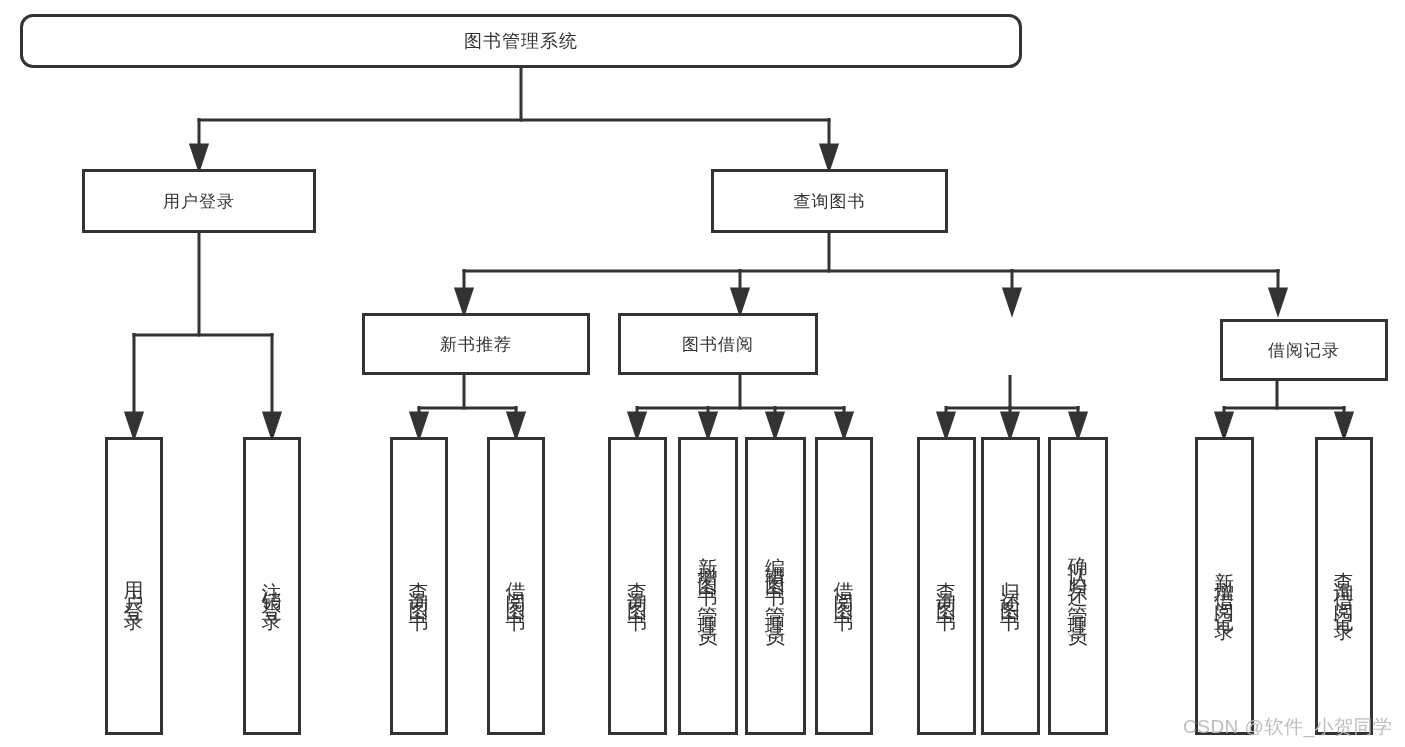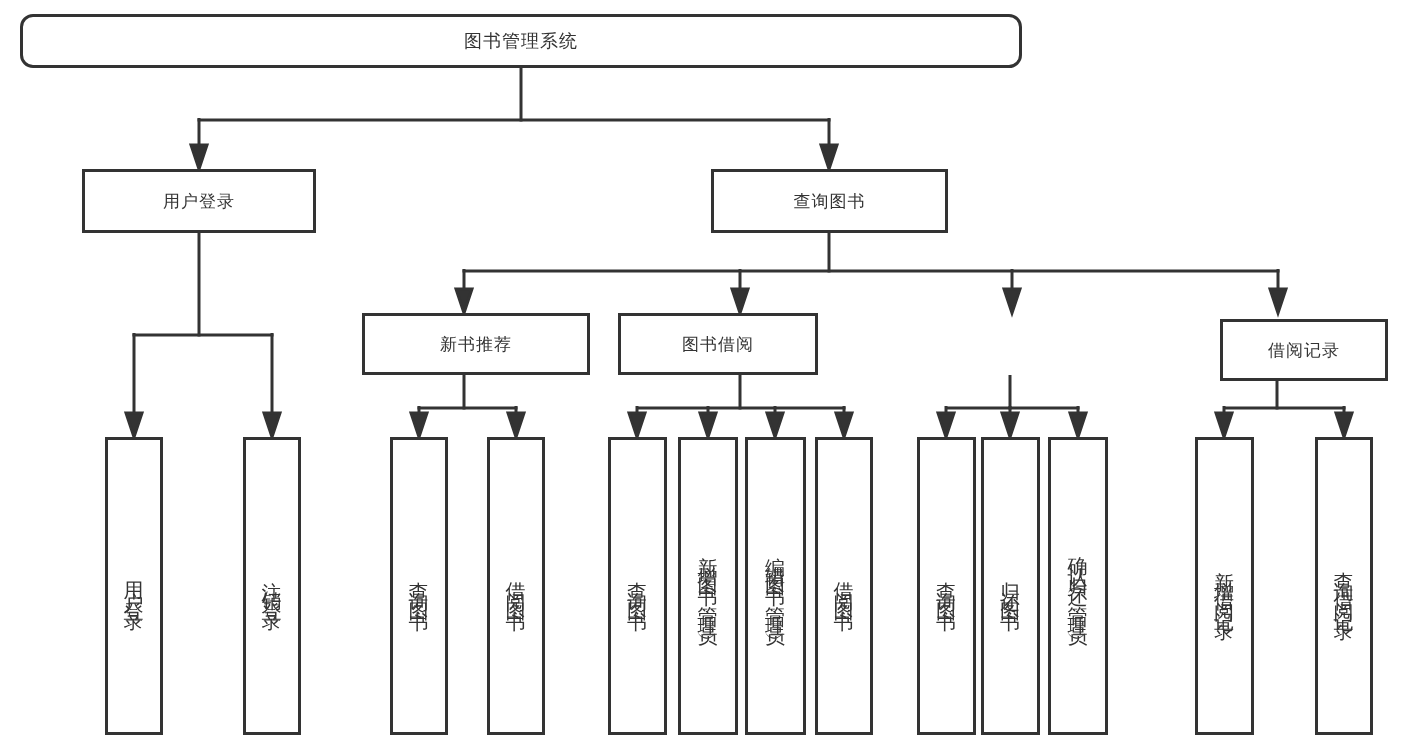--- a/index.html
+++ b/index.html
@@ -183,14 +183,15 @@
   <div class="node" style="left:1048px;top:437px;width:60px;height:298px;">
     <span class="vlabel">确认归还（管理员）</span>
   </div>
   <div class="node" style="left:1195px;top:437px;width:59px;height:298px;">
     <span class="vlabel">新增借阅记录</span>
   </div>
   <div class="node" style="left:1315px;top:437px;width:58px;height:298px;">
     <span class="vlabel">查询借阅记录</span>
   </div>
 
+  <div class="watermark">CSDN @软件_小贺同学</div>
 
 </div>
 
 </body></html>

